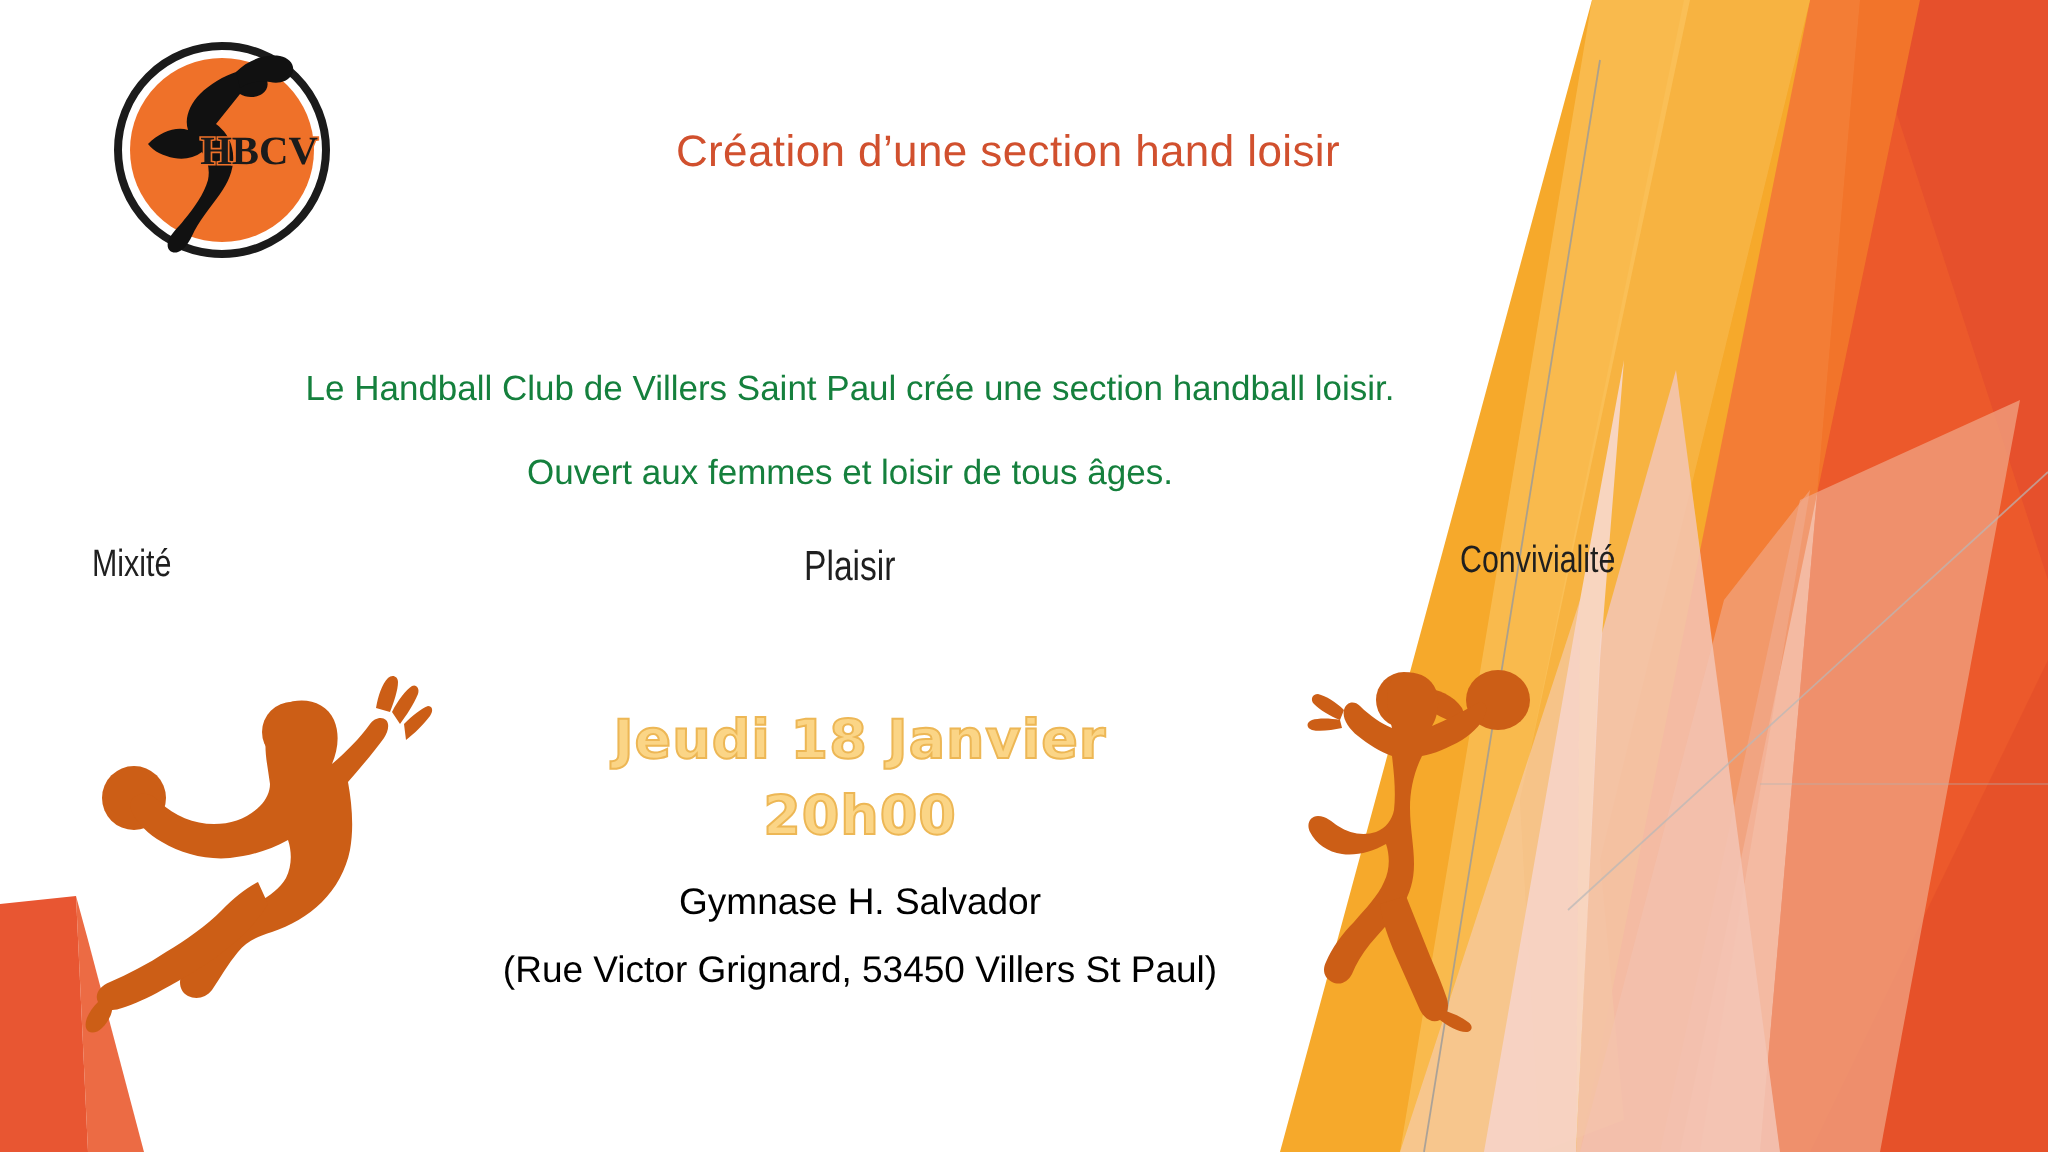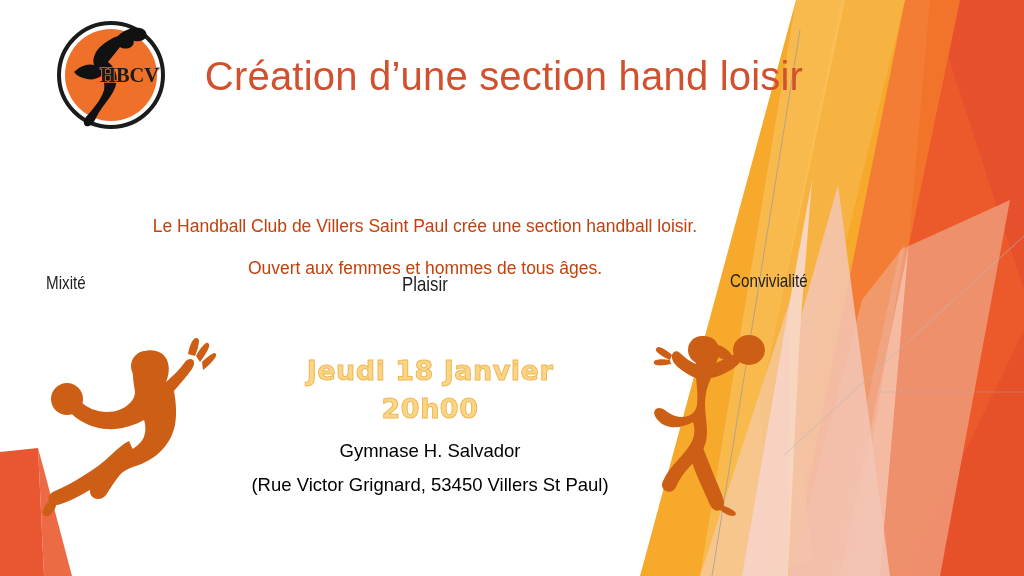--- a/index.html
+++ b/index.html
@@ -37,39 +37,38 @@
   }
 
   
   #title {
     position: absolute;
     left: 0;
     top: 54px;
     width: 1008px;
     text-align: center;
     font-family: "Liberation Sans", sans-serif;
-    font-size: 40px;
+    font-size: 22px;
     line-height: 44px;
     color: #d1502e;
     letter-spacing: 0.2px;
     white-space: nowrap;
   }
 
   
   #intro {
     position: absolute;
     left: 40px;
     top: 182px;
     width: 770px;
     text-align: center;
-    color: #c2410c;
+    color: #15803d;
     font-family: "Liberation Sans", sans-serif;
     font-size: 17.5px;
     line-height: 25px;
-    margin-top: 32px;
   }
   #intro .line { display: block; }
   #intro .line2 { margin-top: 17px; }
 
   
   .keyword {
     position: absolute;
     color: #1f1f1f;
     font-family: "Liberation Sans", sans-serif;
     font-size: 19px;
@@ -173,21 +172,21 @@
     <path fill="#111111" d="M66 20 C72 14 80 11 88 12 C93 13 96 17 94 21 C92 25 87 26 83 25
              C78 24 72 25 68 28 Z"></path>
 
     <text x="76" y="66" text-anchor="middle" font-family="Liberation Serif, serif" font-size="20" font-weight="bold" fill="#1b1b1b" stroke="#ef7129" stroke-width="1.6" paint-order="stroke" transform="scale(1.02 1)">HBCV</text>
   </svg>
 
   <div id="title">Création d’une section hand loisir</div>
 
   <div id="intro">
     <span class="line line1">Le Handball Club de Villers Saint Paul crée une section handball loisir.</span>
-    <span class="line line2">Ouvert aux femmes et hommes de tous âges.</span>
+    <span class="line line2">Ouvert aux femmes et loisir de tous âges.</span>
   </div>
 
   <div class="keyword" id="kw-0">Mixité</div>
   <div class="keyword" id="kw-1">Plaisir</div>
   <div class="keyword" id="kw-2">Convivialité</div>
 
   <svg id="player-left" viewBox="0 0 200 188">
     <g fill="#cc5e16">
 
       <circle cx="37" cy="67" r="16"></circle>

